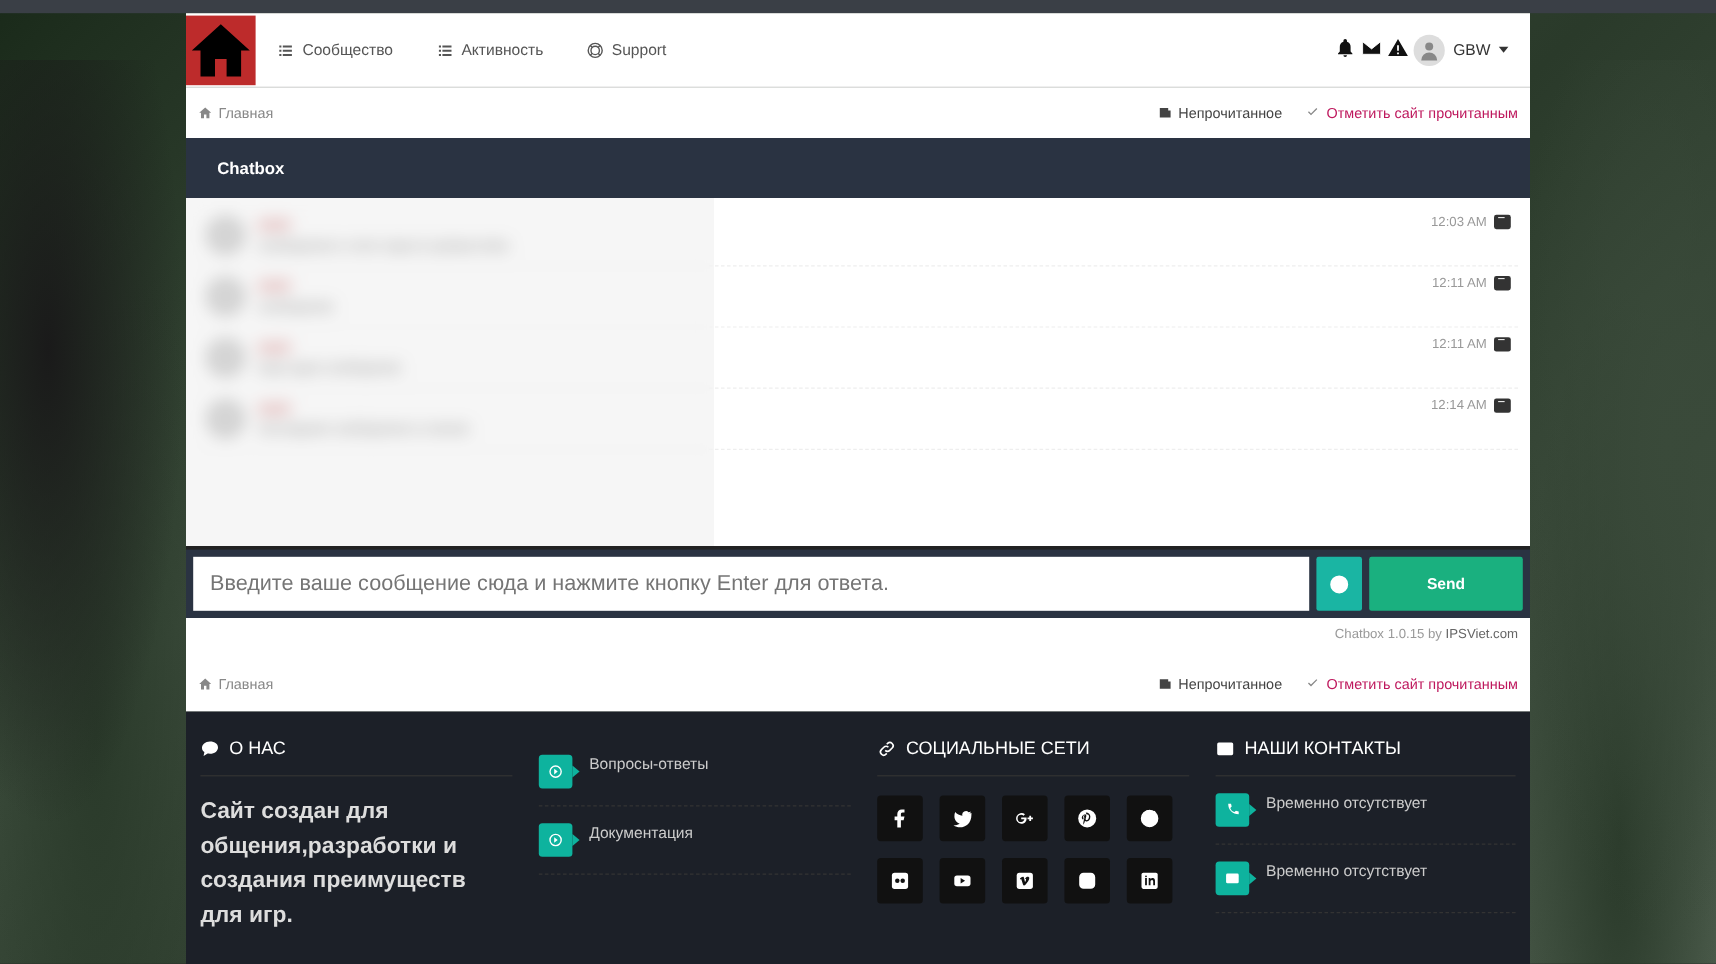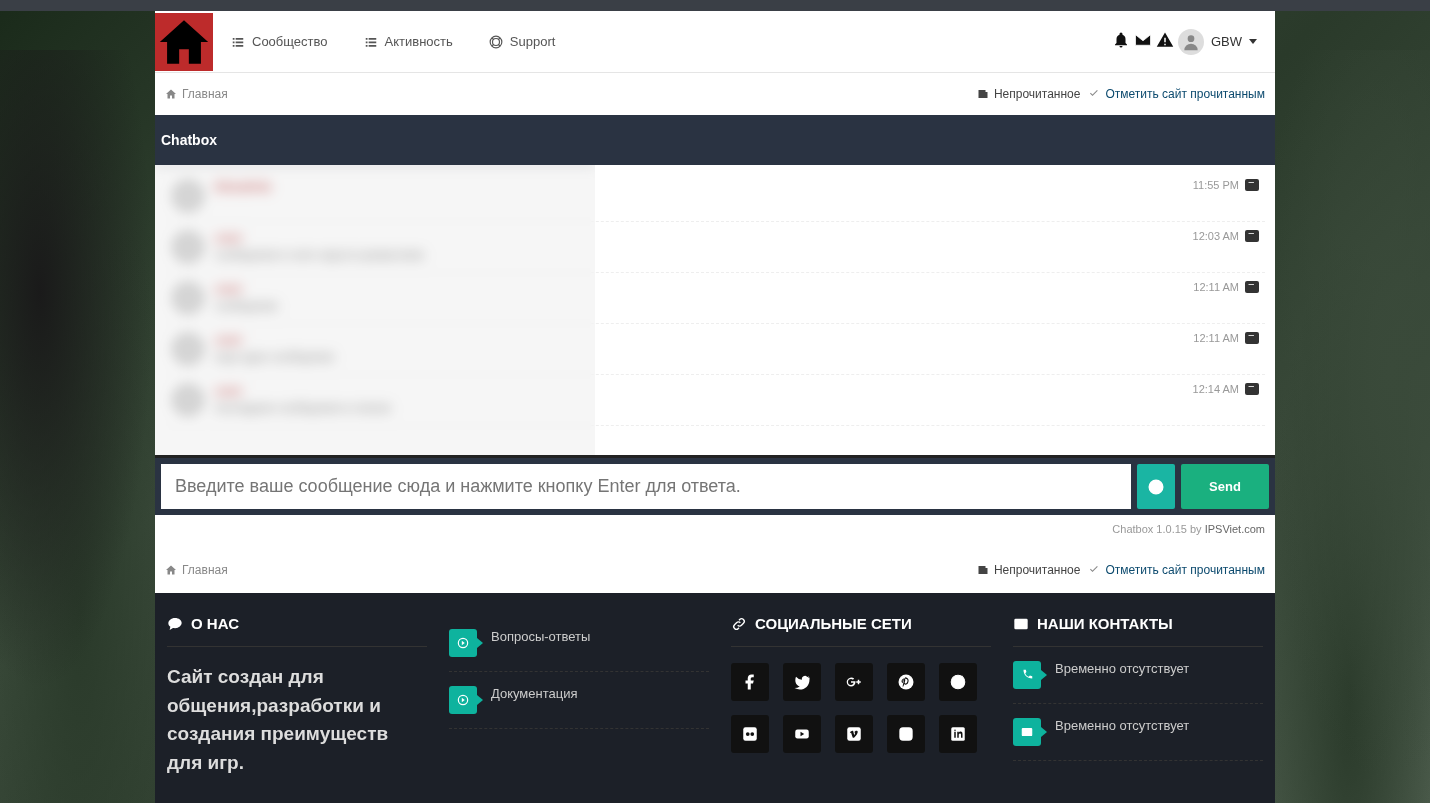--- a/index.html
+++ b/index.html
@@ -45,26 +45,26 @@
   display: flex; align-items: center; justify-content: center; overflow: hidden;
 }
 .avatar-circle svg { width: 20px; height: 20px; fill: #888; }
 .caret { width: 0; height: 0; border-left: 4px solid transparent; border-right: 4px solid transparent; border-top: 5px solid #333; }
 .content-wrap { background: #fff; padding: 0 0 2px 0; }
 .breadcrumb-bar {
   display: flex; align-items: center; padding: 14px 10px; font-size: 12px; color: #888;
 }
 .breadcrumb-left { display: flex; align-items: center; gap: 5px; cursor: pointer; }
 .breadcrumb-left svg { width: 12px; height: 12px; fill: #888; }
-.breadcrumb-right { margin-left: auto; display: flex; align-items: center; gap: 8px; }
-.bc-link { display: flex; align-items: center; gap: 5px; cursor: pointer; color: #0c4a6e; }
+.breadcrumb-right { margin-left: auto; display: flex; align-items: center; gap: 20px; }
+.bc-link { display: flex; align-items: center; gap: 5px; cursor: pointer; color: #be185d; }
 .bc-link.primary { color: #444; }
 .bc-link svg { width: 12px; height: 12px; }
 .chatbox-header {
-  background: #2a3342; color: #fff; padding: 17px 6px; font-size: 14px; font-weight: bold;
+  background: #2a3342; color: #fff; padding: 17px 26px; font-size: 14px; font-weight: bold;
 }
 .chatbox-body { position: relative; background: #fff; }
 .messages-area { height: 290px; overflow-y: auto; position: relative; padding: 6px 10px; }
 .blur-overlay {
   position: absolute; left: 0; top: 0; width: 440px; height: 290px;
   background: rgba(230,230,230,0.35); backdrop-filter: blur(6px); pointer-events: none; z-index: 5;
 }
 .msg-row { display: flex; align-items: flex-start; gap: 10px; padding: 8px 0; border-bottom: 1px dashed #eee; position: relative; }
 .msg-avatar { width: 34px; height: 34px; border-radius: 50%; background: #ccc; flex-shrink: 0; margin-left: 6px; }
 .msg-content { flex: 1; }
@@ -79,32 +79,32 @@
 }
 .chat-input {
   flex: 1; background: #fff; border: none; padding: 12px 14px; font-size: 18px; outline: none;
 }
 .emoji-btn {
   width: 38px; background: #1ab5a3; display: flex; align-items: center; justify-content: center;
   cursor: pointer; border-radius: 2px;
 }
 .emoji-btn svg { width: 18px; height: 18px; fill: #fff; stroke: #fff; }
 .send-btn {
-  width: 88px; background: #1ab07f; color: #fff; display: flex; align-items: center; justify-content: center;
+  width: 128px; background: #1ab07f; color: #fff; display: flex; align-items: center; justify-content: center;
   cursor: pointer; font-weight: bold; font-size: 13px; border-radius: 2px;
 }
 .chat-credit { text-align: right; font-size: 11px; color: #999; padding: 8px 10px 14px; }
 .chat-credit a { color: #666; text-decoration: none; }
 .footer-widgets {
   background: #1c2028; color: #ccc; padding: 22px 12px 40px;
   display: grid; grid-template-columns: 260px 260px 260px 1fr; gap: 22px;
 }
 .fw-col { }
 .fw-title {
-  color: #fff; font-weight: bold; font-size: 15px; display: flex; align-items: center; gap: 8px;
+  color: #fff; font-weight: normal; font-size: 15px; display: flex; align-items: center; gap: 8px;
   padding-bottom: 14px; border-bottom: 1px solid #333;
 }
 .fw-title svg { width: 16px; height: 16px; fill: #fff; }
 .fw-body { padding-top: 16px; font-size: 19px; color: #ddd; line-height: 1.5; }
 .fw-link-row {
   display: flex; gap: 14px; padding: 14px 0; border-bottom: 1px dashed #333;
 }
 .fw-btn-icon {
   width: 28px; height: 28px; background: #0eb39e; border-radius: 3px;
   display: flex; align-items: center; justify-content: center; position: relative;
@@ -211,31 +211,20 @@
     </div>
 
     <div class="chatbox-header">
       <span>Chatbox</span>
     </div>
 
     <div class="chatbox-body">
       <div class="messages-area">
         <div class="blur-overlay"></div>
         <div id="msg-list">
-            <div class="msg-row">
-    <div class="msg-avatar"></div>
-    <div class="msg-content">
-      <div class="msg-name">DimaHok</div>
-      <div class="msg-text"> </div>
-    </div>
-    <div class="msg-time">
-      <span>11:55 PM</span>
-      <span class="msg-del"></span>
-    </div>
-            </div>
             <div class="msg-row">
     <div class="msg-avatar"></div>
     <div class="msg-content">
       <div class="msg-name">user</div>
       <div class="msg-text">сообщение в чате скрыто размытием</div>
     </div>
     <div class="msg-time">
       <span>12:03 AM</span>
       <span class="msg-del"></span>
     </div>

